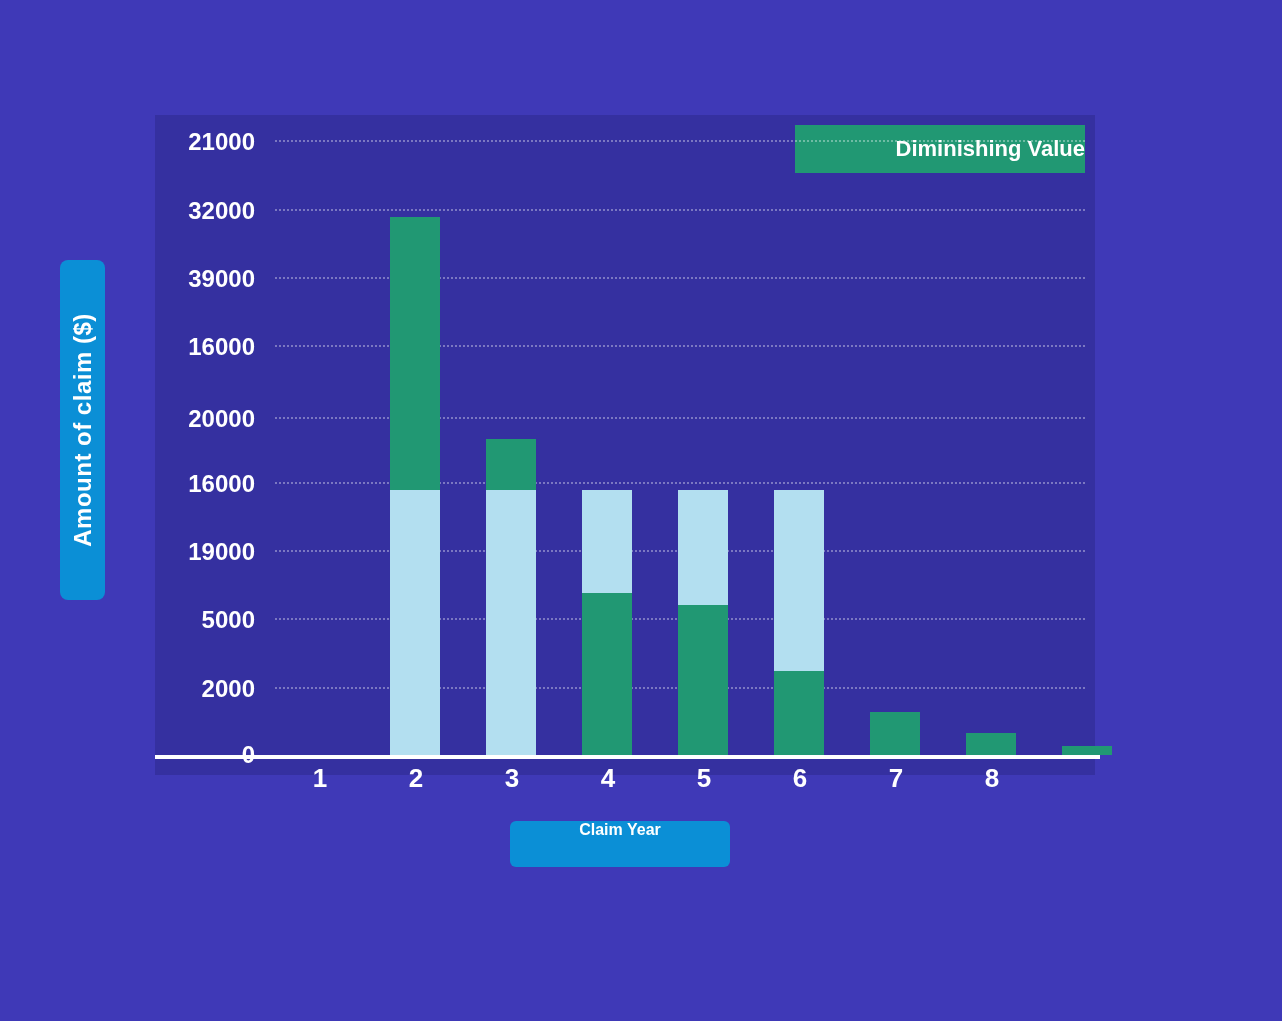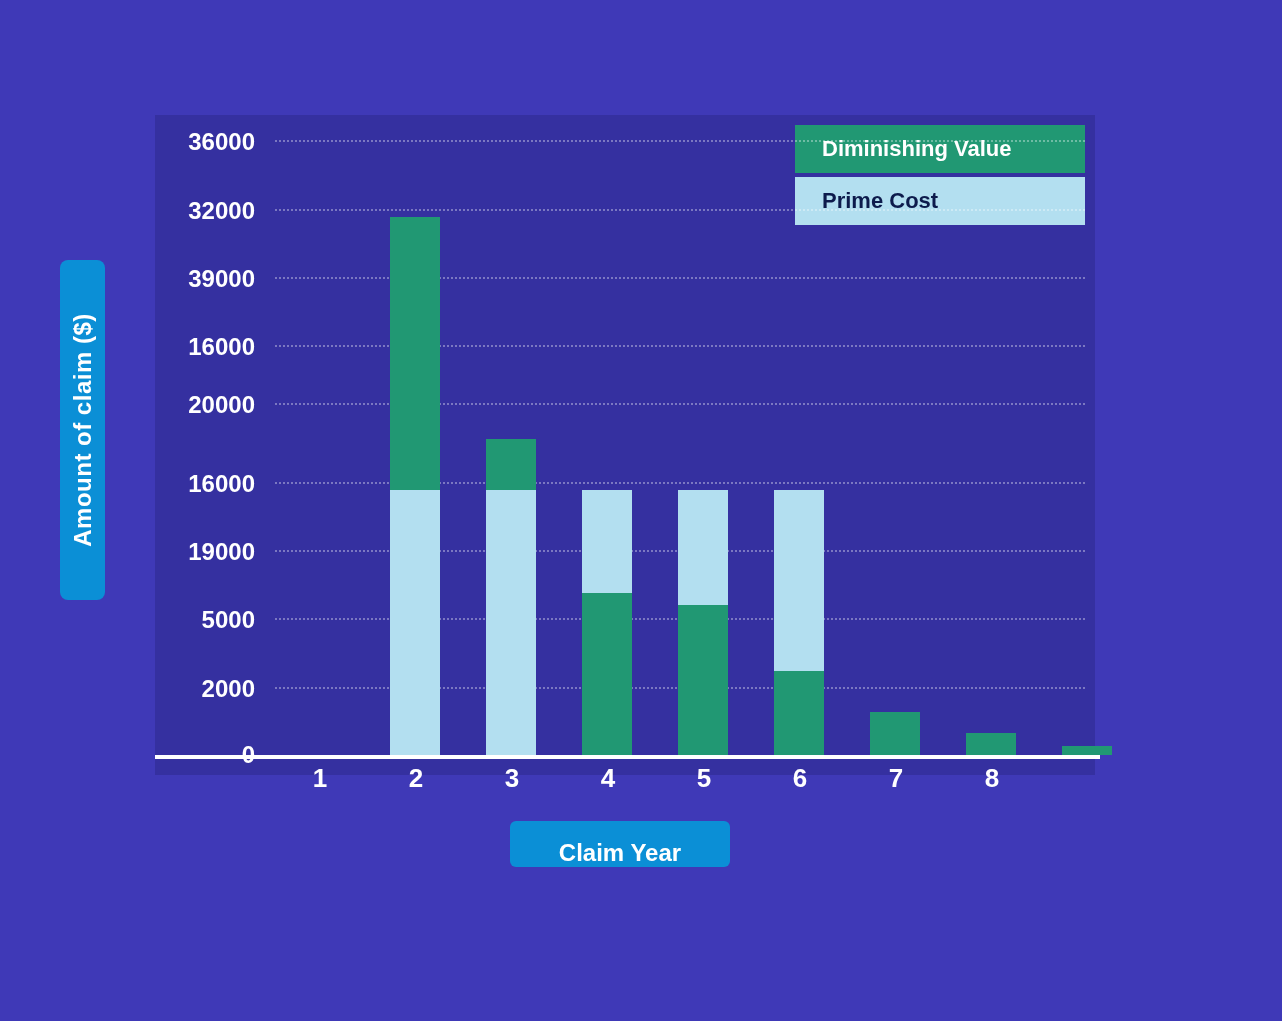--- a/index.html
+++ b/index.html
@@ -49,25 +49,25 @@
   
   .x-axis-label-box {
     position: absolute;
     left: 450px;
     top: 706px;
     width: 220px;
     height: 46px;
     background: #0b8fd6;
     border-radius: 6px;
     display: flex;
-    align-items: flex-end;
+    align-items: flex-start;
     justify-content: center;
     color: #fff;
     font-weight: 800;
-    font-size: 24px;
+    font-size: 16px;
   }
   
   .plot {
     position: absolute;
     left: 120px;
     top: 25px;
     width: 810px;
     height: 615px;
   }
   .grid-line {
@@ -132,64 +132,60 @@
   .legend {
     position: absolute;
     right: 10px;
     top: 10px;
     width: 290px;
   }
   .legend-item {
     height: 48px;
     display: flex;
     align-items: center;
-    justify-content: flex-start;
+    justify-content: flex-end;
     font-weight: 800;
     font-size: 22px;
     margin-bottom: 4px;
-    padding-left: 27px;
   }
   .legend-item.green { background: #219873; color: #fff; }
   .legend-item.blue  { background: #b3dff0; color: #0d1b4c; }
 </style>
 </head>
 <body>
 
 <div class="outer">
 
   <div class="y-axis-label-box">
     <span>Amount of claim ($)</span>
   </div>
 
   <div class="chart-panel">
 
     <div class="legend">
       <div class="legend-item green">
         <span>Diminishing Value</span>
       </div>
-      <div class="legend-item blue">
-        <span>Prime Cost</span>
-      </div>
     </div>
 
     <div class="plot">
 
       <div class="grid-line" style="top:0px;">
-        <div class="tick-label-y">36000</div>
+        <div class="tick-label-y">21000</div>
       </div>
       <div class="grid-line" style="top:69px;">
         <div class="tick-label-y">32000</div>
       </div>
       <div class="grid-line" style="top:136.7px;">
         <div class="tick-label-y">39000</div>
       </div>
       <div class="grid-line" style="top:205px;">
         <div class="tick-label-y">16000</div>
       </div>
-      <div class="grid-line" style="top:263px;">
+      <div class="grid-line" style="top:277px;">
         <div class="tick-label-y">20000</div>
       </div>
       <div class="grid-line" style="top:341.7px;">
         <div class="tick-label-y">16000</div>
       </div>
       <div class="grid-line" style="top:410px;">
         <div class="tick-label-y">19000</div>
       </div>
       <div class="grid-line" style="top:478.3px;">
         <div class="tick-label-y">5000</div>

